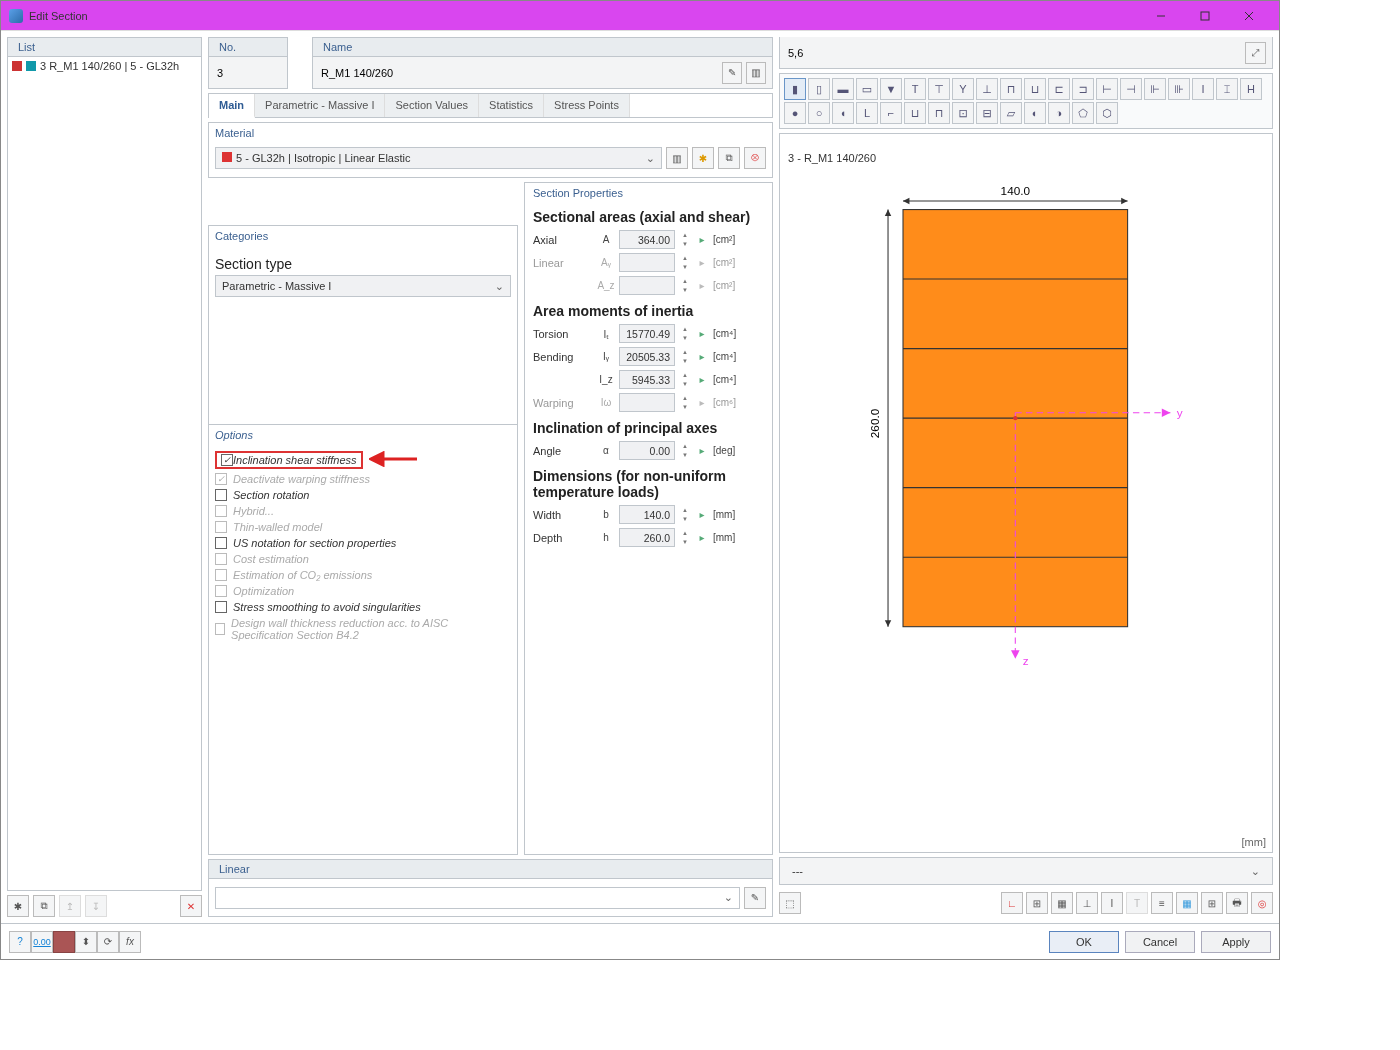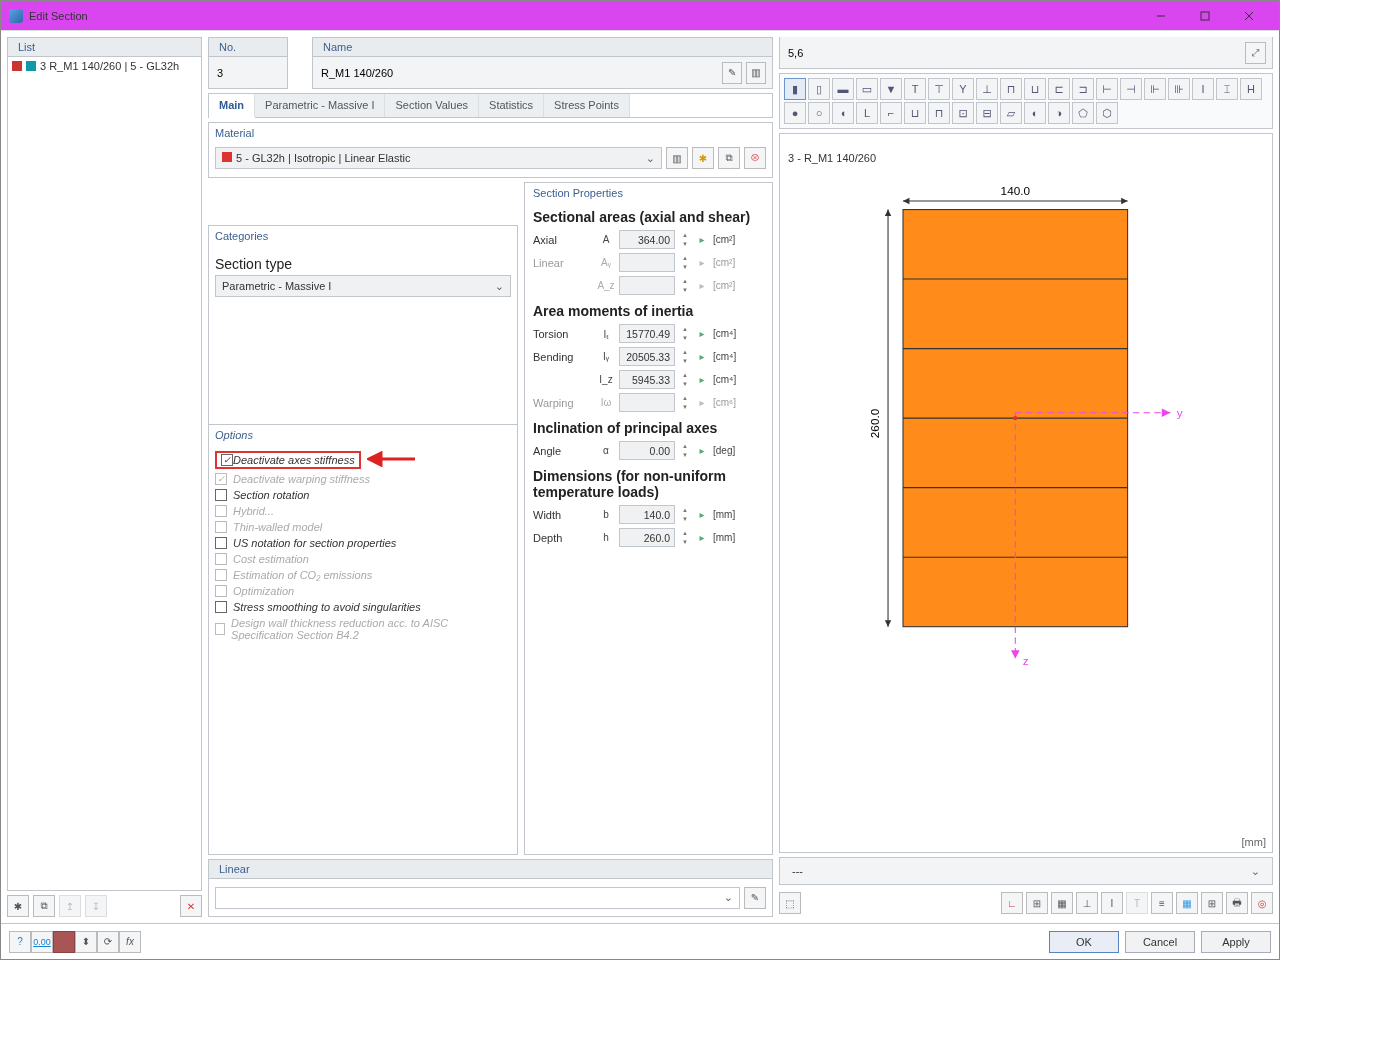--- a/index.html
+++ b/index.html
@@ -170,21 +170,21 @@
                   <span class="caret">⌄</span>
               </div>
             </div>
           </div>
           <div class="section" style="flex:1; border-top:none;font-style:italic;">
             <div class="secttitle">Options</div>
             <div class="sectbody" id="options-body">
                 <div class="chk">
                   <span class="highlight">
                     <span class="box">✓</span>
-                    <span>Deactivate axes stiffness</span>
+                    <span>Inclination shear stiffness</span>
                   </span>
                   <span><svg width="50" height="16">
                       <path d="M48 8 L14 8 M14 2 L2 8 L14 14 Z" fill="#d22" stroke="#d22" stroke-width="3"></path>
                     </svg></span>
                 </div>
                 <div class="chk dis">
                   <span class="box">✓</span>
                   <span>Deactivate warping stiffness</span>
                 </div>
                 <div class="chk">

